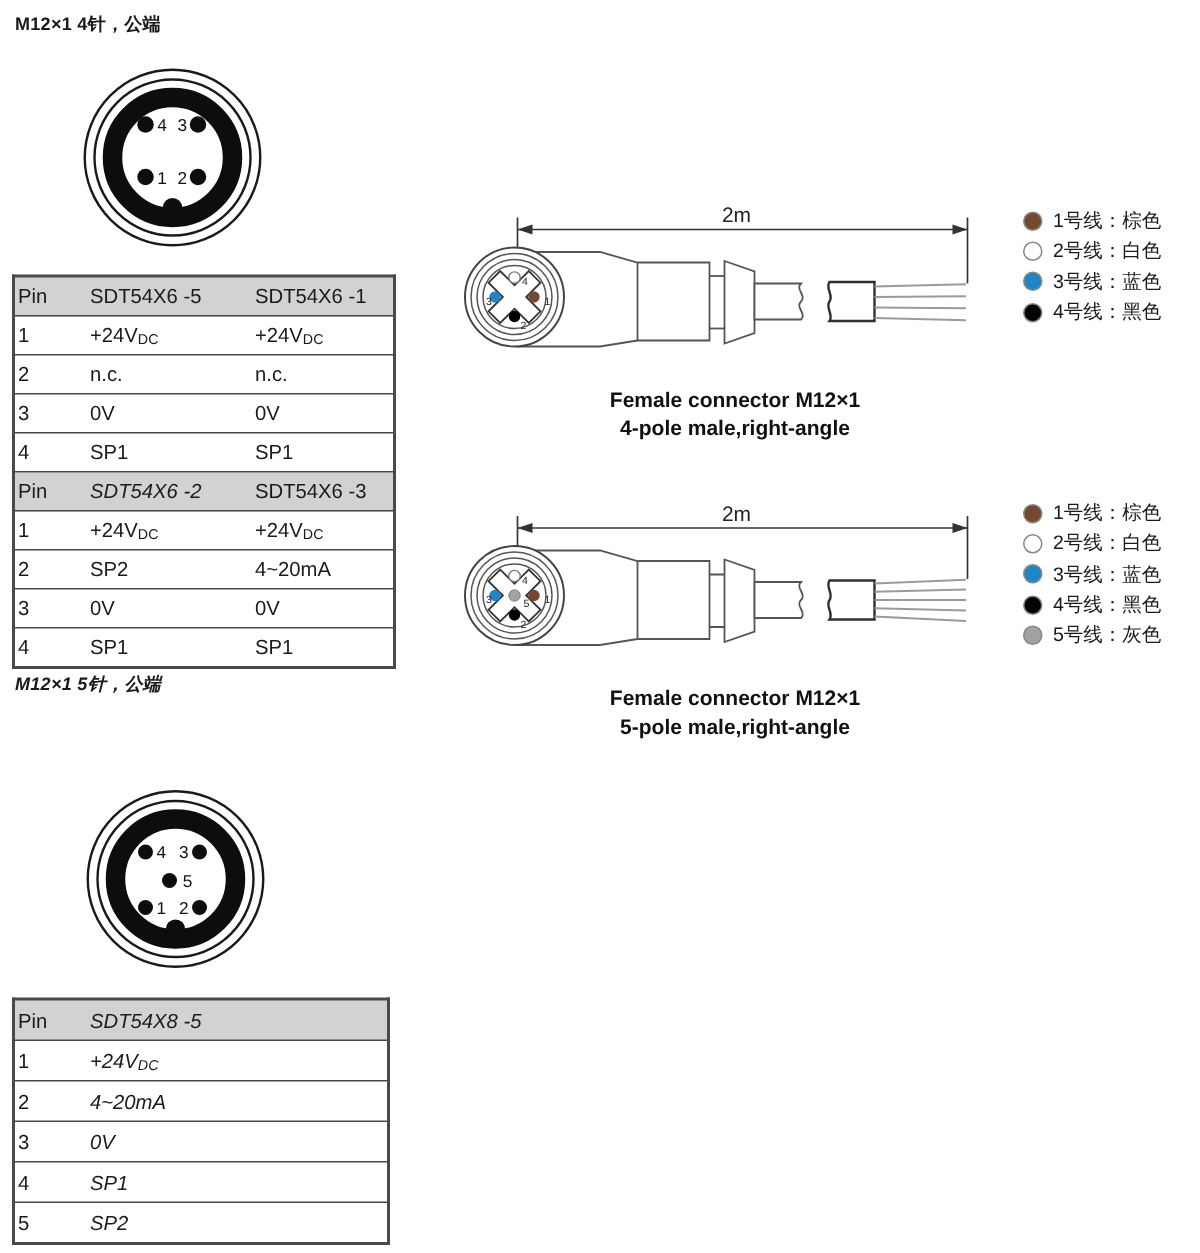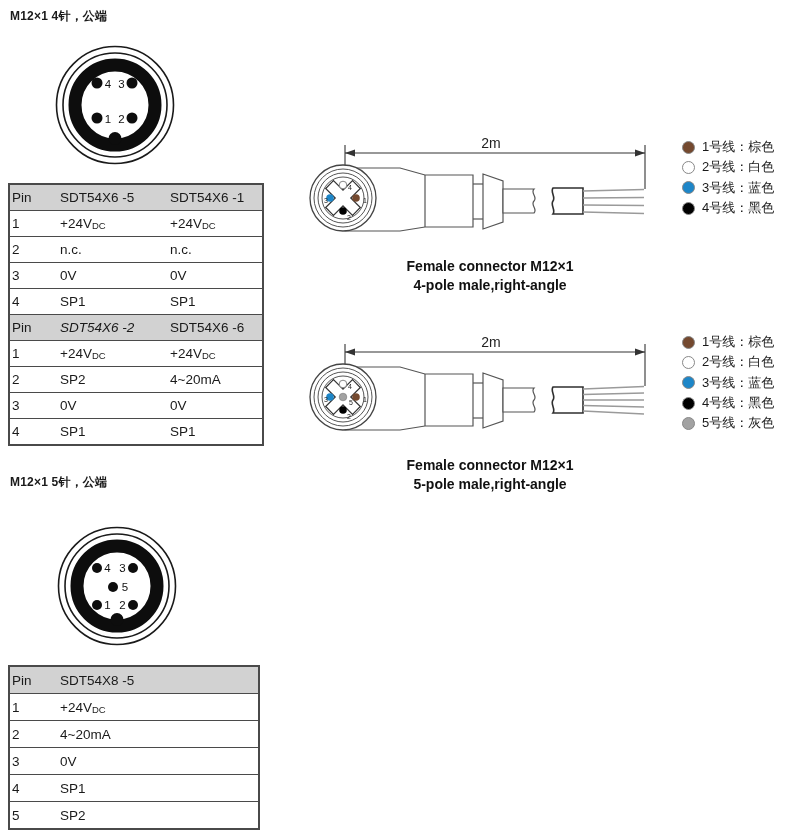--- a/index.html
+++ b/index.html
@@ -9,36 +9,36 @@
   }
   .abs { position:absolute; }
   .heading { font-size:12px; font-weight:bold; letter-spacing:.2px; white-space:nowrap; }
   
   table.pin-table { border-collapse:collapse; border:2px solid #4a4a4a; background:#fff;
     font-size:13.5px; color:#1a1a1a; table-layout:fixed; }
   table.pin-table td { border-top:1px solid #4a4a4a; height:25px; padding:0 2px; vertical-align:middle; }
   td.c1 { width:44px; padding-left:5px;margin-top:28px; }
   td.c2 { width:106px; padding-left:12px; }
   td.c3 { width:90px; }
-  td.c2w { width:196px; padding-left:12px; }
+  td.c2w { width:196px; padding-left:12px;font-style:italic; }
   tr.head td { font-size:13.5px; }
   sub.sub { font-size:9.5px; vertical-align:baseline; position:relative; top:1px; }
   
   .legend-row { display:flex; align-items:center; height:20.3px; gap:7px; }
   .legend-dot { width:13px; height:13px; border-radius:50%; border:1px solid #888; box-sizing:border-box; flex:0 0 auto; }
   .legend-label { font-size:13px; white-space:nowrap; }
   svg text { font-family:"Liberation Sans","DejaVu Sans",sans-serif; }
 </style>
 </head>
 <body>
 
 <div class="canvas">
 
   <div class="abs heading" style="left:10px; top:8px;">M12×1 4针，公端</div>
-  <div class="abs heading" style="left:10px; top:474px;">M12×1 5针，公端</div>
+  <div class="abs heading" style="left:10px; top:448px;font-style:italic;">M12×1 5针，公端</div>
 
   <svg class="abs" style="left:50px; top:40px;" width="130" height="130" viewBox="0 0 130 130">
     <g>
       <circle cx="65" cy="65" r="58.5" fill="#fff" stroke="#1a1a1a" stroke-width="1.6"></circle>
       <circle cx="65" cy="65" r="52" fill="#fff" stroke="#1a1a1a" stroke-width="1.6"></circle>
       <circle cx="65" cy="65" r="40" fill="#fff" stroke="#0d0d0d" stroke-width="13"></circle>
     </g>
     <circle cx="65" cy="98.5" r="6.5" fill="#0d0d0d"></circle>
     <g fill="#0d0d0d">
       <circle cx="47" cy="43" r="5.5"></circle>
@@ -100,21 +100,21 @@
       <td class="c3">0V</td>
     </tr>
     <tr>
       <td class="c1">4</td>
       <td class="c2">SP1</td>
       <td class="c3">SP1</td>
     </tr>
     <tr class="head">
       <td class="c1" style="background: rgb(210, 210, 210);">Pin</td>
       <td class="c2" style="background: rgb(210, 210, 210); font-style: italic;">SDT54X6 -2</td>
-      <td class="c3" style="background: rgb(210, 210, 210);">SDT54X6 -6</td>
+      <td class="c3" style="background: rgb(210, 210, 210);">SDT54X6 -3</td>
     </tr>
     <tr>
       <td class="c1">1</td>
       <td class="c2"><span>+24V</span><sub class="sub">DC</sub></td>
       <td class="c3"><span>+24V</span><sub class="sub">DC</sub></td>
     </tr>
     <tr>
       <td class="c1">2</td>
       <td class="c2">SP2</td>
       <td class="c3">4~20mA</td>

